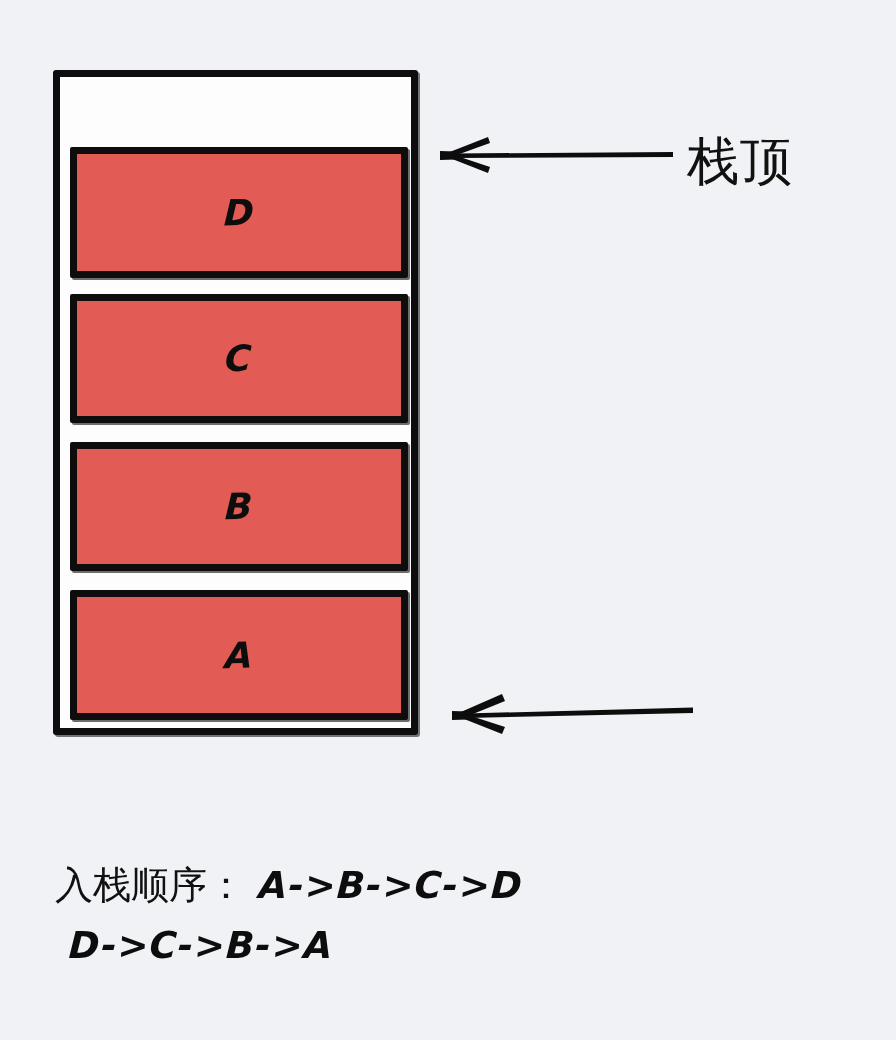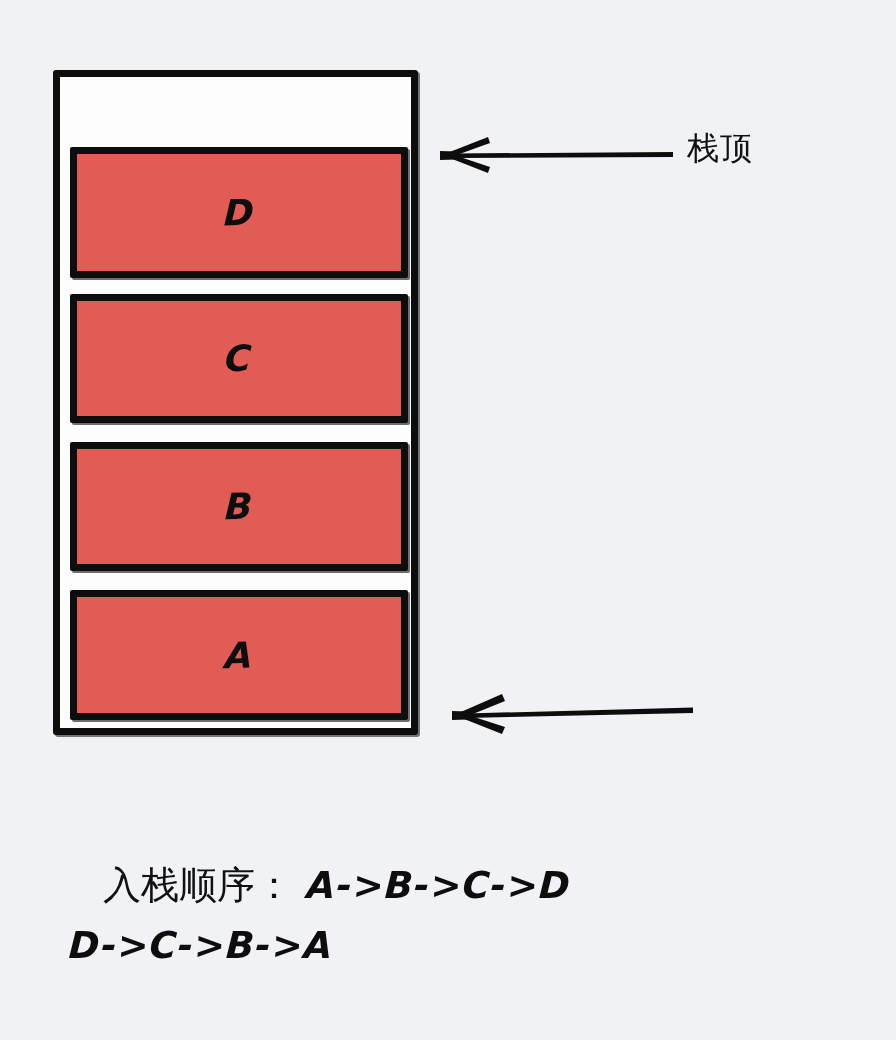--- a/index.html
+++ b/index.html
@@ -73,21 +73,21 @@
   }
   .arrow svg { display: block; }
 
   .arrow-top    { left: 434px; top: 131px; width: 240px; }
   .arrow-bottom { left: 444px; top: 688px; width: 250px; }
 
   
   .arrow-label {
     position: absolute;
     font-family: "DejaVu Sans", sans-serif;
-    font-size: 32px;
+    font-size: 52px;
     font-weight: 400;
     color: #111111;
     white-space: nowrap;
     letter-spacing: 1px;
     text-align: center;
   }
   .label-top    { left: 687px; top: 127px; }
   .label-bottom { left: 708px; top: 684px; }
 
   
@@ -102,21 +102,20 @@
     align-items: baseline;
     height: 64px;
   }
   .caption-key {
     font-family: "DejaVu Sans", sans-serif;
     font-size: 38px;
     font-weight: 400;
     color: #111111;
     white-space: nowrap;
     letter-spacing: 0px;
-    margin-left: 48px;
   }
   .caption-val {
     font-family: "DejaVu Sans", sans-serif;
     font-size: 37px;
     font-weight: 700;
     font-style: italic;
     color: #0d0d0d;
     white-space: nowrap;
     margin-left: 14px;
     letter-spacing: 1px;

